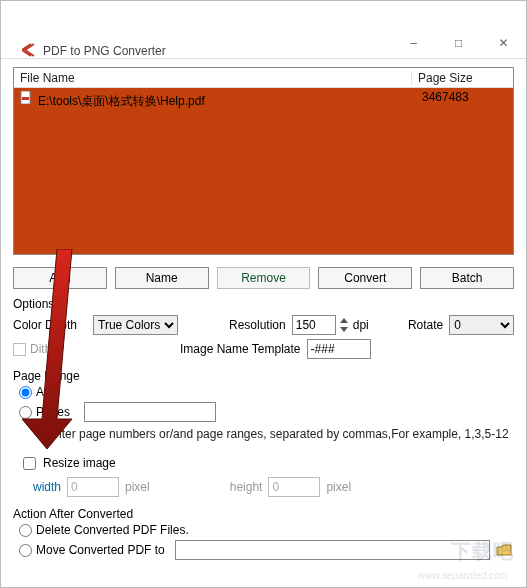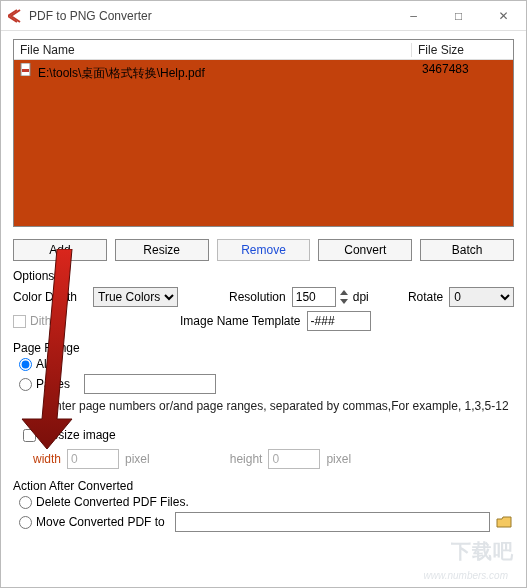--- a/index.html
+++ b/index.html
@@ -1,33 +1,33 @@
 <!DOCTYPE html>
 <html><head>
 <meta charset="utf-8">
 <style>
   * { box-sizing: border-box; font-family: "Segoe UI", Tahoma, sans-serif; font-size: 12px; }
   body { margin: 0; background: #fff; width: 527px; height: 588px; position: relative; overflow: hidden; border: 1px solid #bbb; }
-  .titlebar { height: 30px; display: flex; align-items: center; padding-left: 6px; border-bottom: 1px solid #e0e0e0; background: #fff; }
+  .titlebar { height: 30px; display: flex; align-items: flex-end; padding-left: 20px; border-bottom: 1px solid #e0e0e0; background: #fff; margin-top: 28px; }
   .titlebar .icon { width: 16px; height: 16px; margin-right: 6px; display:flex; align-items:center; justify-content:center; }
   .titlebar .title { color: #444; font-size: 12px; }
   .winbtns { margin-left: auto; display: flex; }
   .winbtn { width: 45px; height: 30px; display: flex; align-items: center; justify-content: center; color: #666; }
   .body { padding: 8px 12px 8px 12px; }
   .listbox { border: 1px solid #888; height: 188px; background: #c2410c; position: relative; }
   .listhead { display: flex; height: 20px; background: #fff; border-bottom: 1px solid #dcdcdc; font-size: 12px; color: #222; align-items: center; }
   .lh1 { width: 398px; padding-left: 6px; border-right: 1px solid #e0e0e0; }
   .lh2 { flex: 1; padding-left: 6px; }
   .row { display: flex; height: 18px; align-items: center; }
   .rficon { width: 16px; height: 14px; margin: 0 4px; display:flex; align-items:center; justify-content:center; }
   .r1 { width: 378px; padding-left: 0; margin-top: 8px; }
   .r2 { flex: 1; padding-left: 6px; }
   .btnrow { display: flex; gap: 8px; margin-top: 12px; }
   .btn { flex: 1; height: 22px; border: 1px solid #888; background: #f6f6f6; cursor: default; display:flex; align-items:center; justify-content:center; }
-  .btn.disabled { color: #1d4ed8; border-color: #bbb; }
+  .btn.disabled { color: #14532d; border-color: #bbb; }
   .section-label { margin-top: 8px; color: #000; }
   .opts { margin-top: 2px; }
   .line { display: flex; align-items: center; height: 24px; }
   .lbl { color: #000; white-space: nowrap; }
   select { height: 20px; border: 1px solid #888; background: #efefef; }
   input[type=text] { height: 20px; border: 1px solid #888; padding: 0 3px; background: #fff; }
   input[type=text].disabled { background: #fff; color: #aaa; border-color: #bbb; }
   .grayck { width: 13px; height: 13px; border: 1px solid #bbb; display: inline-block; margin-right: 4px; background: #fff; }
   .pg-hint { font-size: 12px; color: #222; margin-top: 4px; margin-left: 34px; }
   .radio { display: flex; align-items: center; gap: 4px; }
@@ -56,37 +56,37 @@
     <div class="winbtn">□</div>
     <div class="winbtn">✕</div>
   </div>
 </div>
 
 <div class="body">
 
   <div class="listbox">
     <div class="listhead">
       <div class="lh1">File Name</div>
-      <div class="lh2">File Size</div>
+      <div class="lh2">Page Size</div>
     </div>
     <div class="row">
       <span class="rficon">
         <svg width="13" height="13" viewBox="0 0 13 13">
             <rect x="1" y="0" width="9" height="13" fill="#fff" stroke="#888"></rect>
             <rect x="2" y="6" width="7" height="3" fill="#c0392b"></rect>
           </svg>
       </span>
       <div class="r1">E:\tools\桌面\格式转换\Help.pdf</div>
       <div class="r2">3467483</div>
     </div>
   </div>
 
   <div class="btnrow">
     <div class="btn">Add</div>
-    <div class="btn">Resize</div>
+    <div class="btn">Name</div>
     <div class="btn disabled">Remove</div>
     <div class="btn">Convert</div>
     <div class="btn">Batch</div>
   </div>
 
   <div class="section-label">Options</div>
   <div class="opts">
     <div class="line">
       <span class="lbl">Color Depth</span>
       <select style="width:86px;margin-left:16px">
@@ -129,21 +129,21 @@
     <span>Pages</span>
     <input type="text" style="width: 132px; margin-left: 10px;" value="">
   </div>
   <div class="pg-hint">Enter page numbers or/and page ranges, separated by commas,For example, 1,3,5-12</div>
 
   <div class="line ckbox" style="margin-top:10px;margin-left:6px">
     <input type="checkbox" style="">
     <span>Resize image</span>
   </div>
   <div class="line" style="margin-left:20px">
-    <span class="lbl" style="color:#c2410c">width</span>
+    <span class="lbl" style="color:#0369a1">width</span>
     <input type="text" class="disabled" style="width: 52px; margin-left: 6px;" value="0">
     <span class="lbl" style="color:#999;margin-left:6px">pixel</span>
     <span style="width:80px"></span>
     <span class="lbl" style="color:#999">height</span>
     <input type="text" class="disabled" style="width: 52px; margin-left: 6px;" value="0">
     <span class="lbl" style="color:#999;margin-left:6px">pixel</span>
   </div>
 
   <div class="section-label">Action After Converted</div>
   <div class="line radio" style="height:18px;margin-left:6px">
@@ -168,13 +168,13 @@
   <defs>
     <linearGradient id="g1" x1="0" y1="0" x2="0" y2="1">
       <stop offset="0" stop-color="#d9261c"></stop>
         <stop offset="1" stop-color="#7a0f0a"></stop>
     </linearGradient>
   </defs>
   <polygon points="40,0 55,0 40,170 55,170 30,200 5,170 25,170" fill="url(#g1)" stroke="#5a0a06" stroke-width="1"></polygon>
 </svg>
 
 <div class="watermark">下载吧</div>
-<div class="watermark2">www.numbers.com</div>
+<div class="watermark2">www.separated.com</div>
 
 </body></html>

